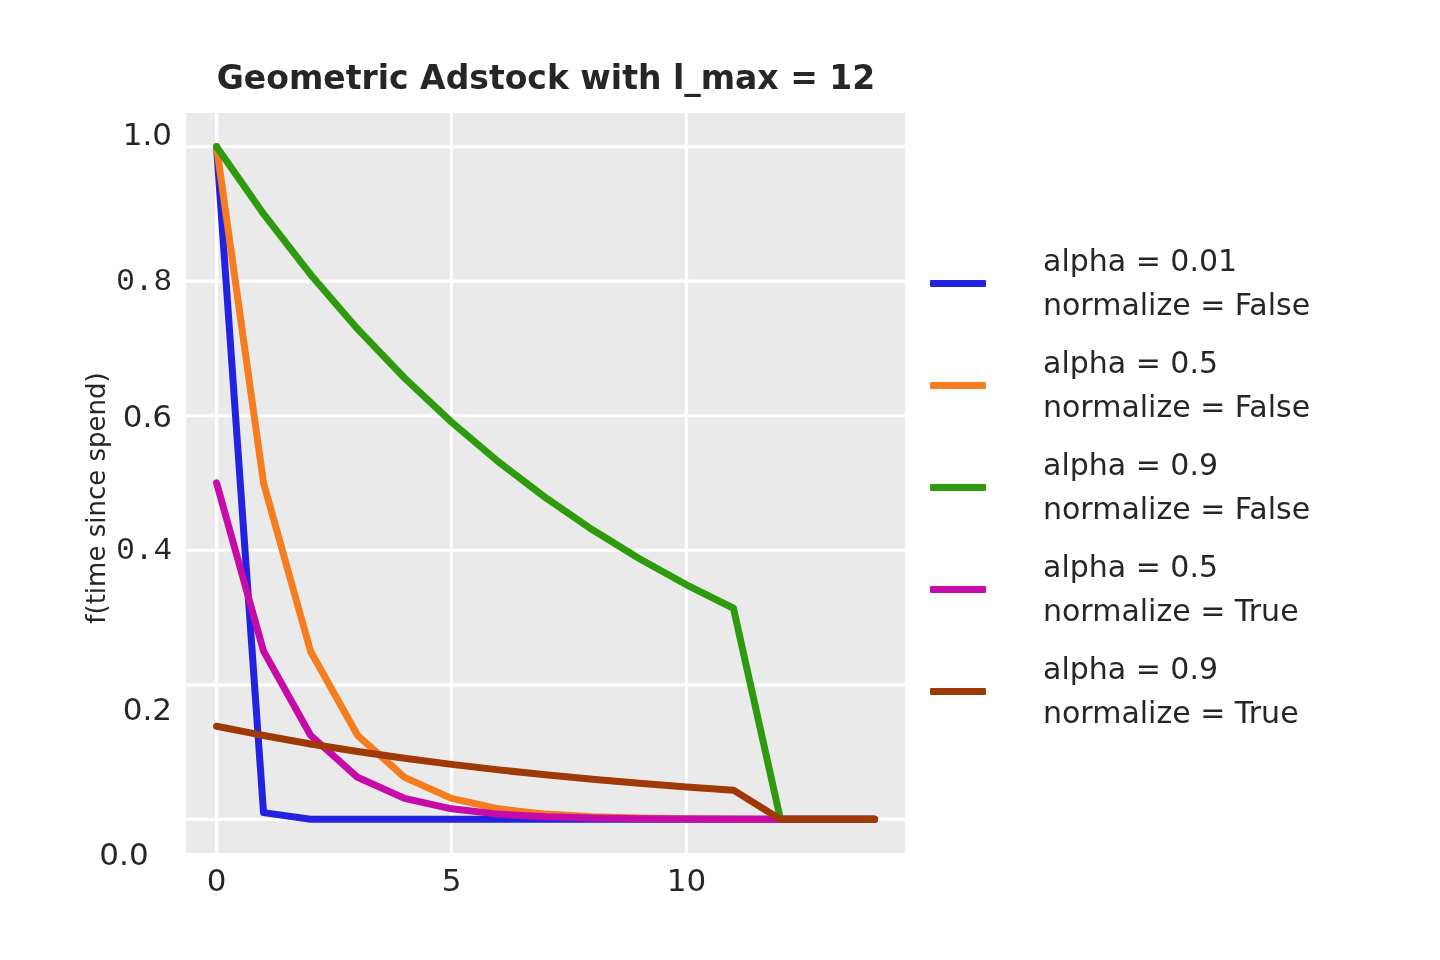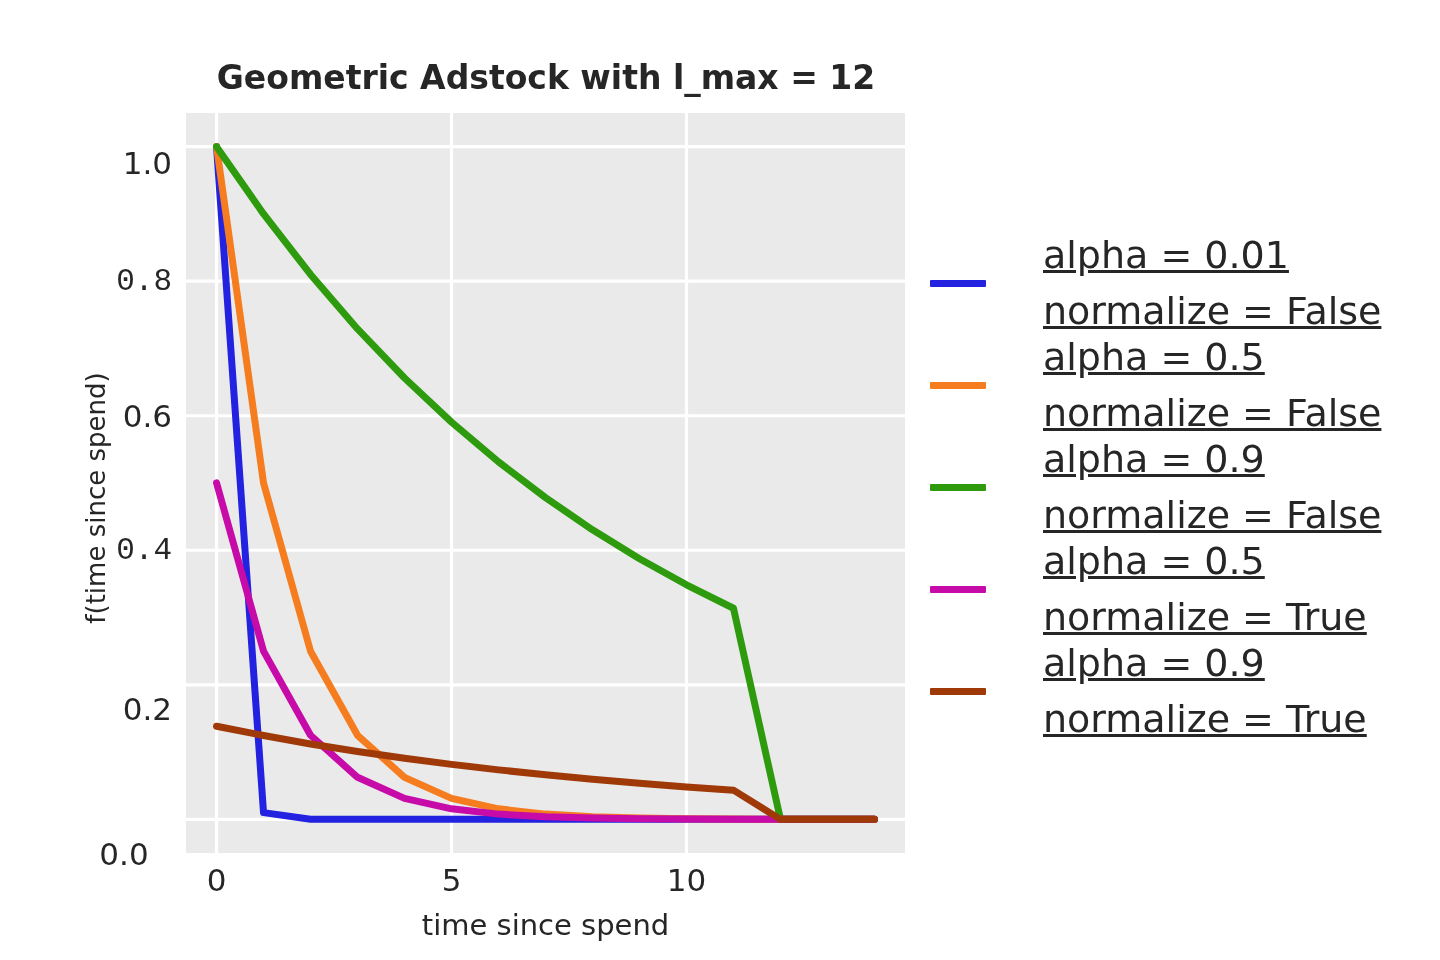--- a/index.html
+++ b/index.html
@@ -127,25 +127,24 @@
     height: 102px;
   }
   .legend-swatch {
     width: 56px;
     height: 7px;
     border-radius: 1px;
     flex: 0 0 auto;
   }
   .legend-text {
     margin-left: 57px;
-    font-size: 38px;
+    font-size: 30px;
     line-height: 1.48;
     color: #262626;
     white-space: nowrap;
-    text-decoration: underline;
   }
   .legend-text .lt-line { display: block; }
 </style>
 </head>
 <body>
 
 <div id="figure">
 
   <div id="chart-title">Geometric Adstock with l_max = 12</div>
 
@@ -169,29 +168,28 @@
         <polyline points="30.55,613.24 77.54,622.55 124.53,630.93 171.53,638.48 218.52,645.26 265.51,651.37 312.51,656.87 359.50,661.82 406.49,666.28 453.49,670.28 500.48,673.89 547.47,677.14 594.47,706.36 641.46,706.36 688.45,706.36" fill="none" stroke="#a03908" stroke-width="7" stroke-linejoin="round" stroke-linecap="round"></polyline>
       </svg>
   </div>
 
   <div id="ytick-labels">
       <div class="ytick-label" style="top: 741px; text-align: center;">0.0</div>
       <div class="ytick-label" style="top: 571.818px; margin-top: 24px;">0.2</div>
       <div class="ytick-label" style="top: 437.273px; font-family: Liberation Mono, monospace;">0.4</div>
       <div class="ytick-label" style="top: 302.727px;">0.6</div>
       <div class="ytick-label" style="top: 168.182px; font-family: Liberation Mono, monospace;">0.8</div>
-      <div class="ytick-label" style="top: 50px;">1.0</div>
+      <div class="ytick-label" style="top: 21px;">1.0</div>
     </div>
   <div id="xtick-labels">
       <div class="xtick-label" style="left: 30.5458px;">0</div>
       <div class="xtick-label" style="left: 265.513px;">5</div>
       <div class="xtick-label" style="left: 500.48px;">10</div>
     </div>
 
-  <div id="xlabel">time since spend</div>
   <div id="ylabel">f(time since spend)</div>
 
   <div id="legend">
       <div class="legend-entry">
         <span class="legend-swatch" style="background: rgb(34, 34, 224);"></span>
         <span class="legend-text">
           <span class="lt-line">alpha = 0.01</span>
           <span class="lt-line">normalize = False</span>
         </span>
       </div>

